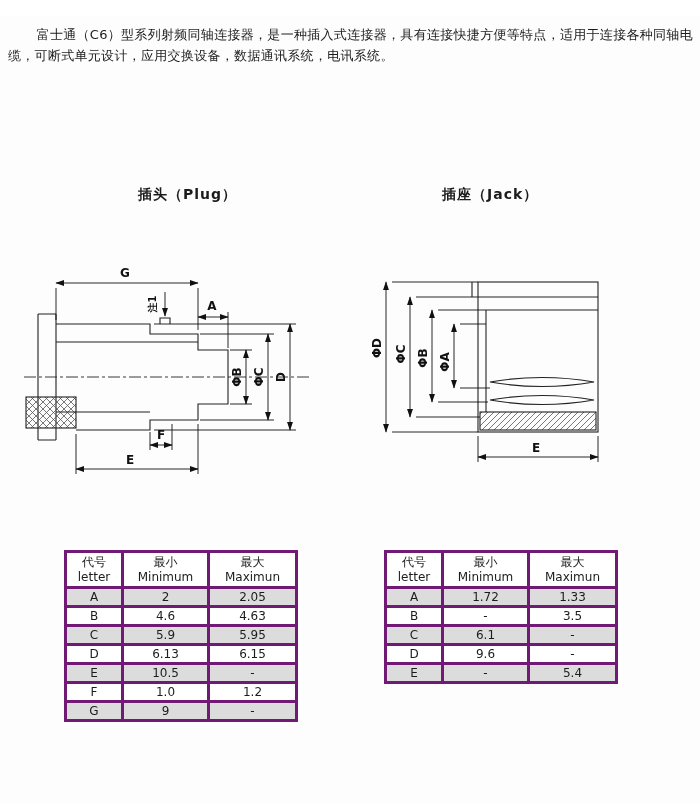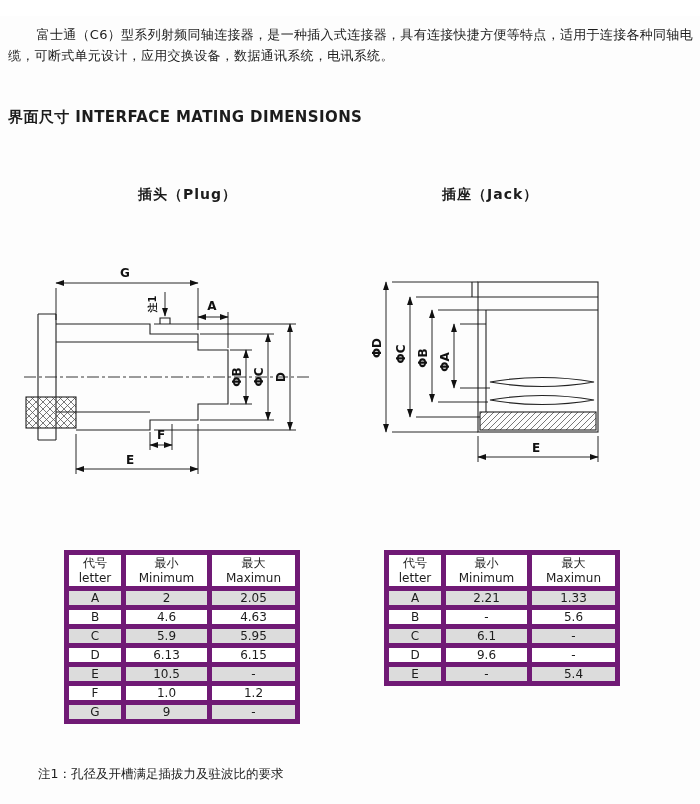--- a/index.html
+++ b/index.html
@@ -23,36 +23,35 @@
   #plug-label { left:98px;  top:170px;margin-left:40px; }
   #jack-label { left:442px; top:170px; }
 
   svg.drawing { position:absolute; }
   #plug-svg { left:22px;  top:246px; }
   #jack-svg { left:366px; top:254px; }
 
   table.dim { position:absolute; border-collapse:collapse; font-size:12px; background:#fff; }
   #plug-table { left:64px;  top:534px; }
   #jack-table { left:384px; top:534px; }
-  table.dim th, table.dim td { border:5px solid #701a75; text-align:center; vertical-align:middle; }
+  table.dim th, table.dim td { border:3px solid #701a75; text-align:center; vertical-align:middle; }
   table.dim th { height:36px; font-weight:normal; font-size:12px; line-height:15px; background:#fff; }
   table.dim td { height:19px; font-size:12px; }
   table.dim tbody tr:nth-child(odd) { background:#dcdcdc; }
   table.dim tbody tr:nth-child(even) { background:#ffffff; }
 
   .notes { position:absolute; left:38px; top:748px; font-size:12.5px; line-height:19px; }
 </style>
 </head>
 <body>
 
 <div class="page">
 
   <p class="intro">富士通（C6）型系列射频同轴连接器，是一种插入式连接器，具有连接快捷方便等特点，适用于连接各种同轴电缆，可断式单元设计，应用交换设备，数据通讯系统，电讯系统。</p>
 
-  <h2 class="heading">界面尺寸 INTERFACE MATING DIMENSIONS</h2>
 
   <div class="draw-label" id="plug-label">插头（Plug）</div>
   <div class="draw-label" id="jack-label">插座（Jack）</div>
 
   <svg id="plug-svg" class="drawing" width="292" height="232" viewBox="0 0 292 232">
     <defs>
       <marker id="arrP" viewBox="0 0 10 10" refX="9.3" refY="5" markerWidth="9" markerHeight="9" orient="auto-start-reverse" markerUnits="userSpaceOnUse">
         <path d="M0,1.6 L10,5 L0,8.4 Z" fill="#111"></path>
       </marker>
       <pattern id="xhatchP" width="7" height="7" patternUnits="userSpaceOnUse">
@@ -228,43 +227,42 @@
     <thead>
       <tr>
         <th><span>代号</span><br><span>letter</span></th>
         <th><span>最小</span><br><span>Minimum</span></th>
         <th><span>最大</span><br><span>Maximun</span></th>
       </tr>
     </thead>
     <tbody>
       <tr>
         <td>A</td>
-        <td>2.21</td>
+        <td>1.72</td>
         <td>1.33</td>
       </tr>
       <tr>
         <td>B</td>
         <td>-</td>
-        <td>5.6</td>
+        <td>3.5</td>
       </tr>
       <tr>
         <td>C</td>
         <td>6.1</td>
         <td>-</td>
       </tr>
       <tr>
         <td>D</td>
         <td>9.6</td>
         <td>-</td>
       </tr>
       <tr>
         <td>E</td>
         <td>-</td>
         <td>5.4</td>
       </tr>
     </tbody>
   </table>
 
   <div class="notes">
-    <div>注1：孔径及开槽满足插拔力及驻波比的要求</div>
   </div>
 
 </div>
 
 </body></html>

